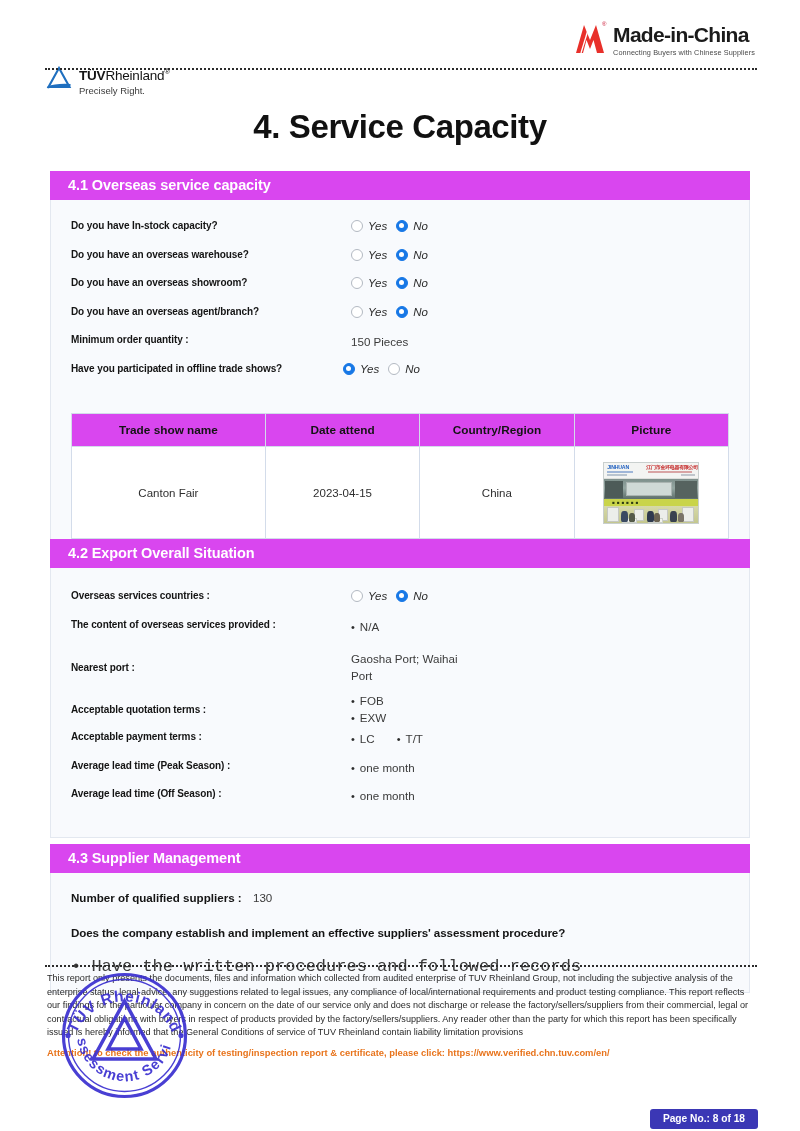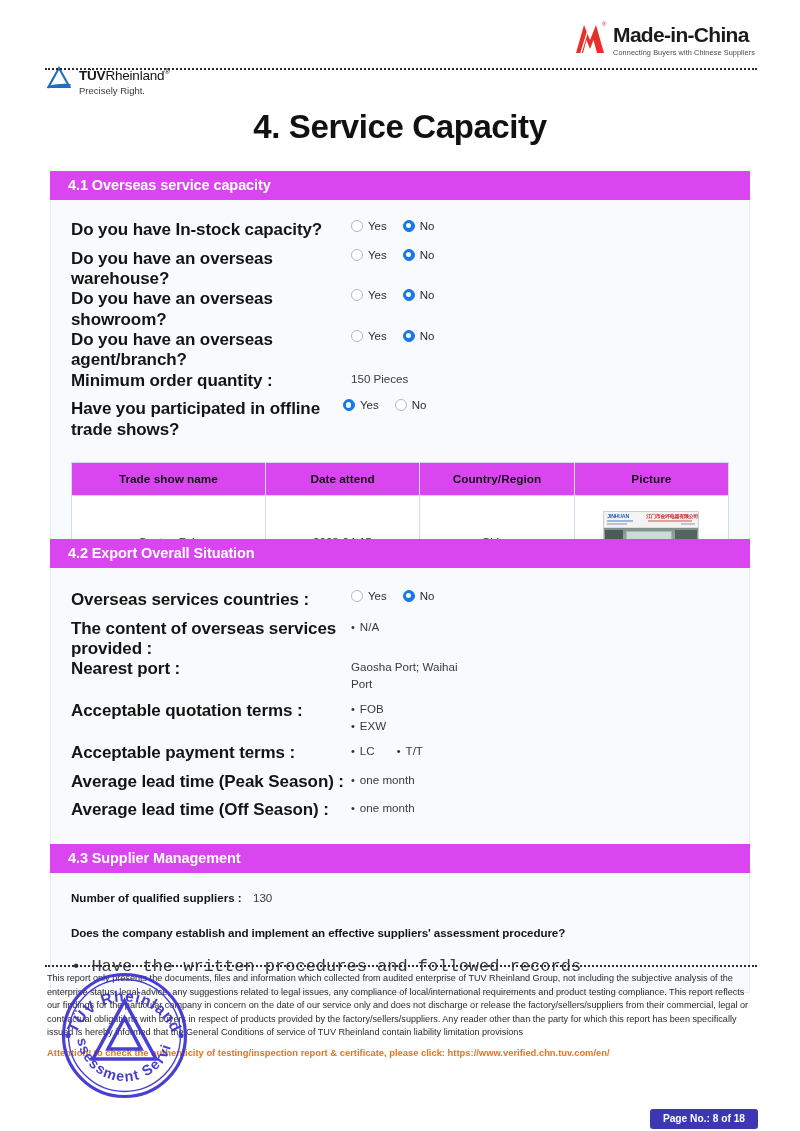--- a/index.html
+++ b/index.html
@@ -114,36 +114,36 @@
   #panel-43 { top: 844px; }
 
   
   .qlist-41 { padding: 20px 0 16px 20px; }
   .qrow {
     display: flex;
     align-items: flex-start;
     min-height: 28.5px;
   }
   .qlabel {
-    font-size: 17px;
+    font-size: 10px;
     font-weight: bold;
     color: #141414;
     width: 280px;
     flex: 0 0 280px;
     line-height: 1.2;
     letter-spacing: -0.1px;
   }
   .qvalue {
     font-size: 11.6px;
     color: #3a3a3a;
     line-height: 1.45;
     padding-top: 0px;
   }
 
-  .radio-pair { display: flex; align-items: center; gap: 16px; }
+  .radio-pair { display: flex; align-items: center; gap: 9px; font-style: italic; }
   .radio-opt { display: flex; align-items: center; gap: 5px; }
   .radio {
     width: 12px; height: 12px;
     border-radius: 50%;
     border: 1.4px solid #b3b9c2;
     background: #ffffff;
     flex: 0 0 auto;
     position: relative;
   }
   .radio.on {
@@ -258,21 +258,21 @@
   .bp-p4 { left: 50px; top: 50px; width: 6px; height: 9px;  background: #6b6352; }
   .bp-p5 { left: 66px; top: 48px; width: 7px; height: 11px; background: #39414f; }
   .bp-p6 { left: 74px; top: 50px; width: 6px; height: 9px;  background: #7a7468; }
   .bp-desk { position: absolute; background: #f2f3ee; border: 1px solid #ccd0c8; }
   .bp-d1 { left: 18px; top: 55px; width: 15px; height: 5px; }
   .bp-d2 { left: 44px; top: 55px; width: 15px; height: 5px; }
 
   
   .qlist-42 { padding: 22px 0 20px 20px; }
   .qlist-42 .qrow { min-height: 28.5px; }
-  .qrow.tall { min-height: 42px; }
+  .qrow.tall { min-height: 42px; align-items: center; }
 
   
   .body-43 { padding: 18px 20px 16px 20px; }
   .inline-field { font-size: 11.6px; font-weight: bold; color: #141414; }
   .inline-field .val { font-weight: normal; color: #3a3a3a; margin-left: 8px; }
   .q43 {
     font-size: 11.6px;
     font-weight: bold;
     color: #141414;
     margin-top: 22px;

